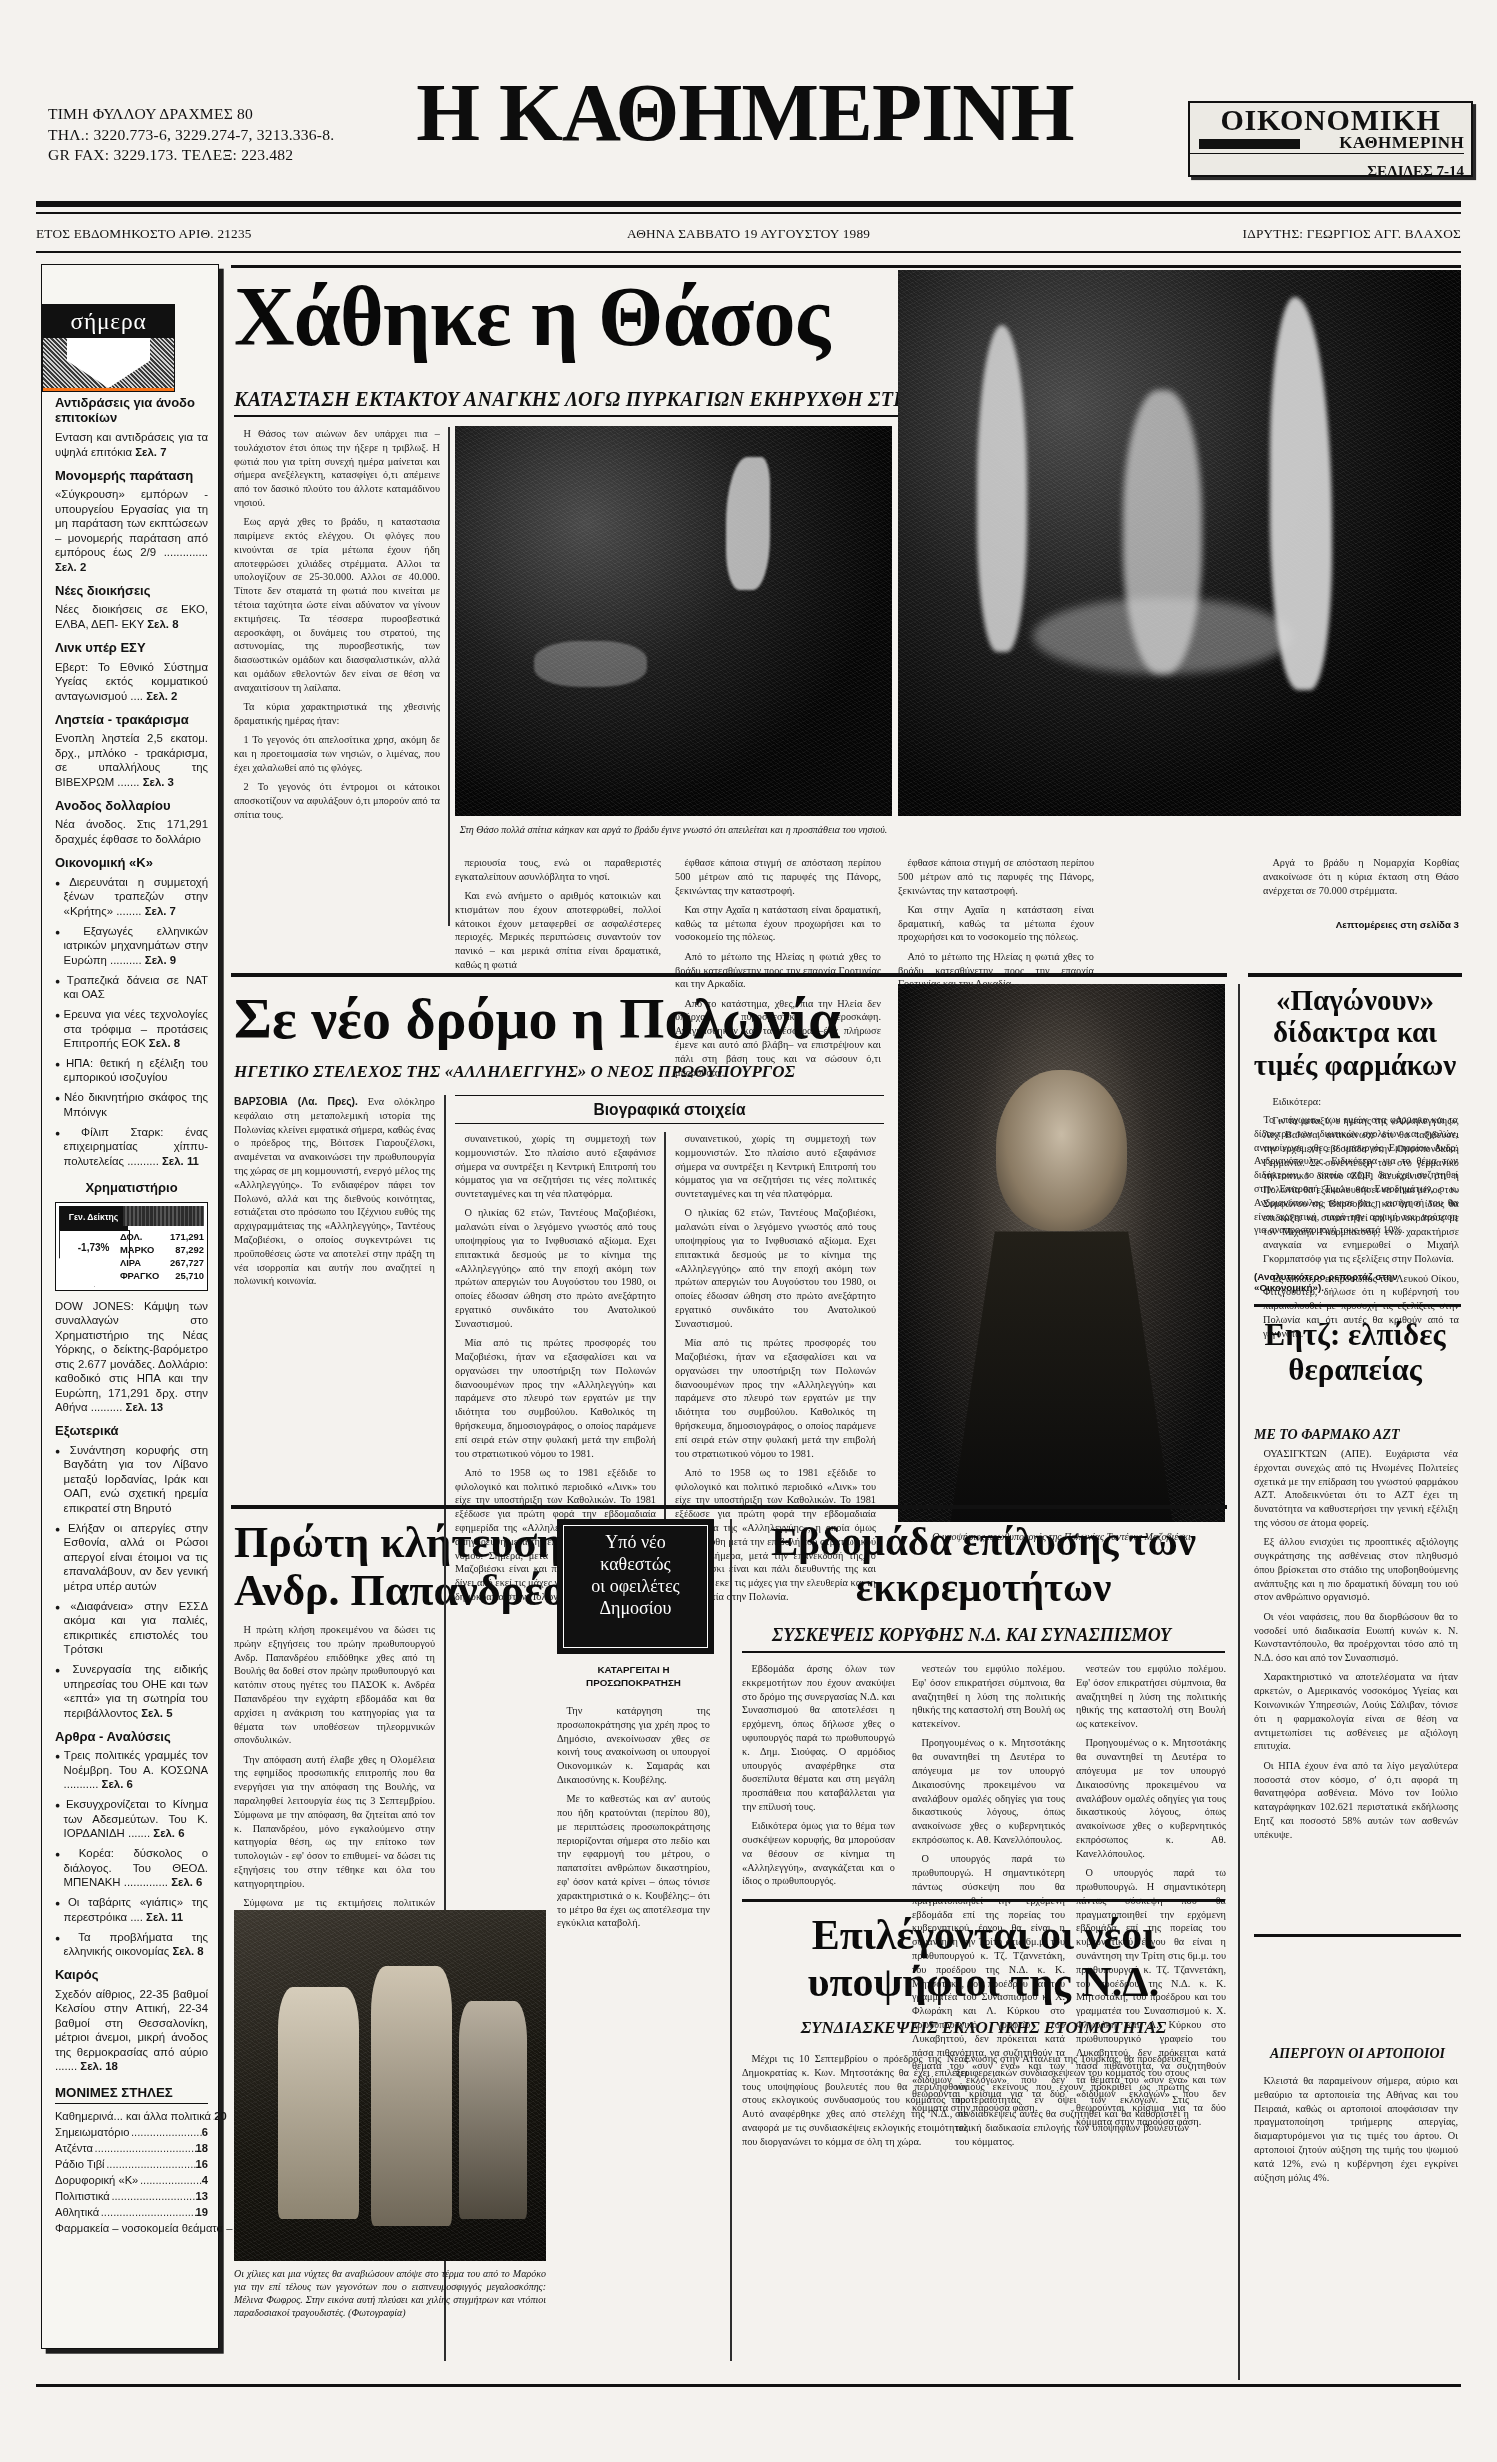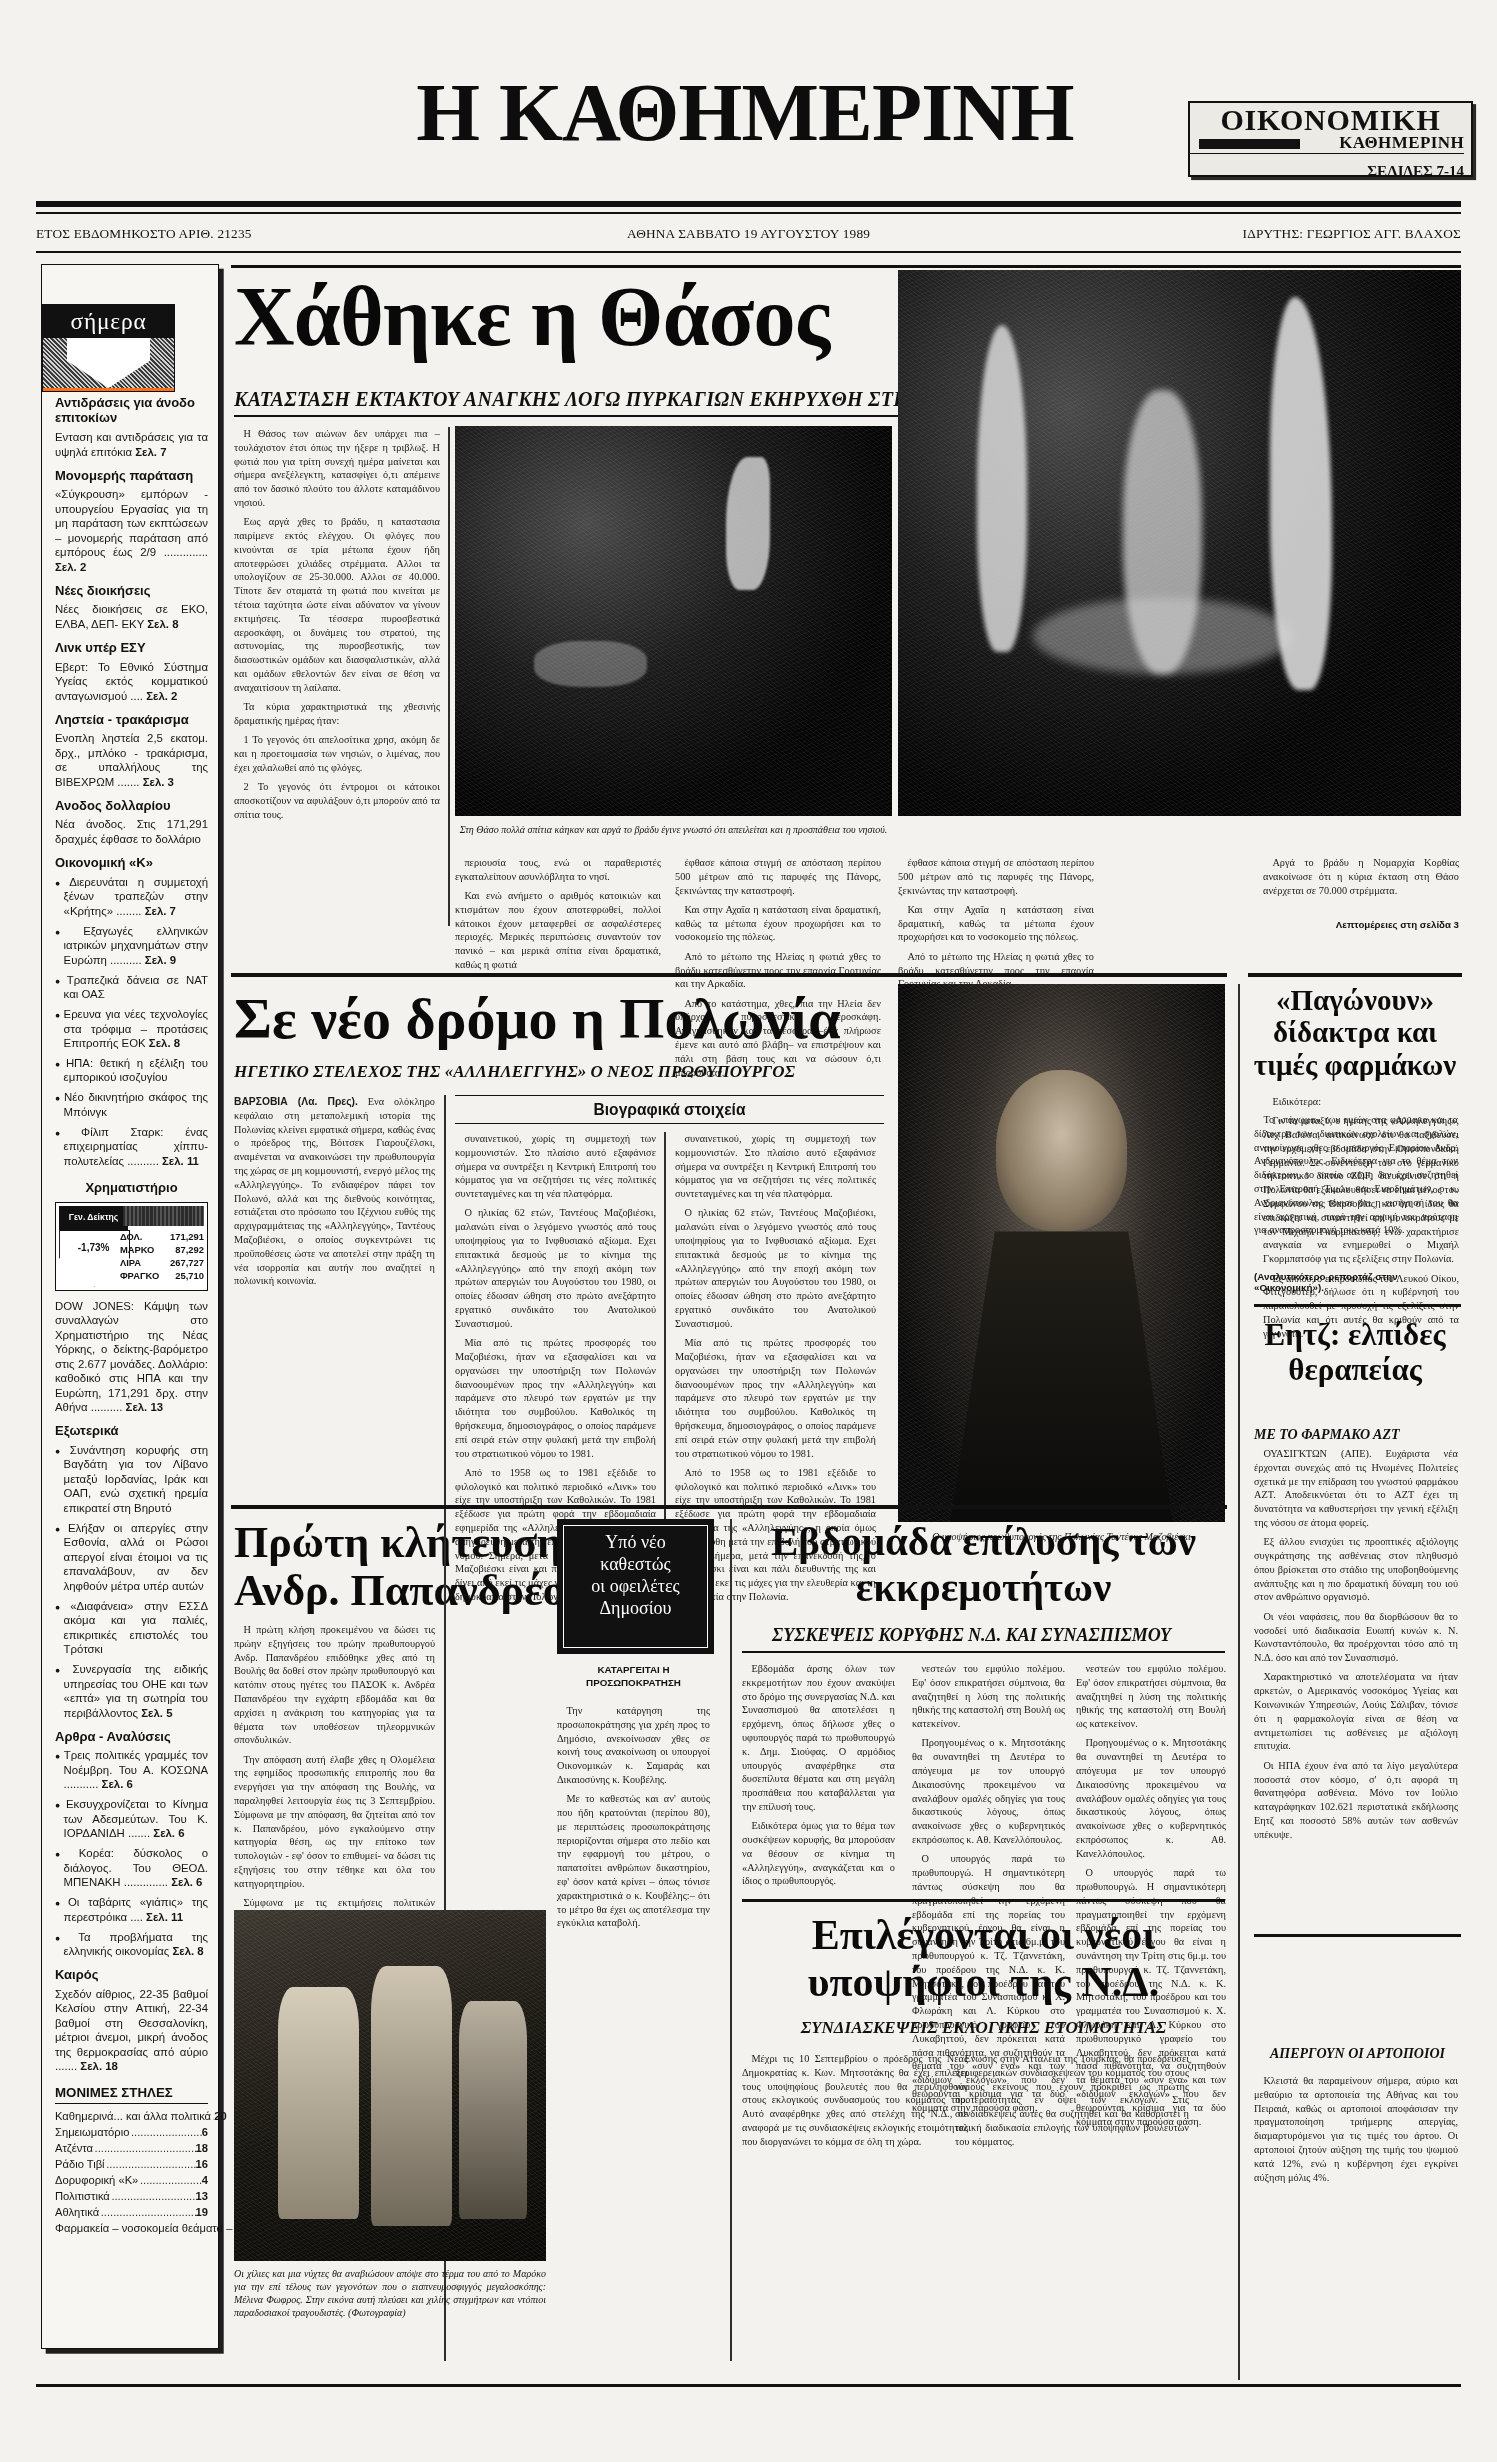--- a/index.html
+++ b/index.html
@@ -108,20 +108,23 @@
   .bio-box{position:absolute;border-top:1.6px solid #111;border-bottom:1.6px solid #111;}
   .bio-t{font-family:"Liberation Sans",sans-serif;font-weight:700;font-size:15.6px;color:#111;
     text-align:center;padding:4.7px 0;}
 </style>
 </head>
 <body>
 
 <div class="page">
 
   <div class="masthead">
+    <div class="mh-contact" style="white-space:pre-line;">ΤΙΜΗ ΦΥΛΛΟΥ ΔΡΑΧΜΕΣ 80
+ΤΗΛ.: 3220.773-6, 3229.274-7, 3213.336-8.
+GR FAX:  3229.173. ΤΕΛΕΞ:  223.482</div>
     <div class="mh-title">Η ΚΑΘΗΜΕΡΙΝΗ</div>
 
     <div class="oik-box">
       <div class="oik-1">ΟΙΚΟΝΟΜΙΚΗ</div>
       <div class="oik-rule"></div>
       <div class="oik-2">ΚΑΘΗΜΕΡΙΝΗ</div>
       <div class="oik-3">ΣΕΛΙΔΕΣ 7-14</div>
     </div>
   </div>
 
@@ -199,21 +202,21 @@
         </div>
     </div>
     <div class="sb-p">
       <span>DOW JONES: Κάμψη των συναλλαγών στο Χρηματιστήριο της Νέας Υόρκης, ο δείκτης-βαρόμετρο στις 2.677 μονάδες. Δολλάριο: καθοδικό στις ΗΠΑ και την Ευρώπη, 171,291 δρχ. στην Αθήνα ..........</span>
       <b>Σελ. 13</b>
     </div>
 
     <div class="sb-h">Εξωτερικά</div>
     <div id="sb-foreign">
         <div class="sb-li">Συνάντηση κορυφής στη Βαγδάτη για τον Λίβανο μεταξύ Ιορδανίας, Ιράκ και ΟΑΠ, ενώ σχετική ηρεμία επικρατεί στη Βηρυτό</div>
-        <div class="sb-li">Ελήξαν οι απεργίες στην Εσθονία, αλλά οι Ρώσοι απεργοί είναι έτοιμοι να τις επαναλάβουν, αν δεν ληφθούν μέτρα υπέρ αυτών</div>
+        <div class="sb-li">Ελήξαν οι απεργίες στην Εσθονία, αλλά οι Ρώσοι απεργοί είναι έτοιμοι να τις επαναλάβουν, αν δεν γενική μέτρα υπέρ αυτών</div>
         <div class="sb-li">«Διαφάνεια» στην ΕΣΣΔ ακόμα και για παλιές, επικριτικές επιστολές του Τρότσκι</div>
         <div class="sb-li">Συνεργασία της ειδικής υπηρεσίας του ΟΗΕ και των «επτά» για τη σωτηρία του περιβάλλοντος  <b>Σελ. 5</b></div>
       </div>
 
     <div class="sb-h">Αρθρα - Αναλύσεις</div>
     <div id="sb-articles">
         <div class="sb-li">Τρεις πολιτικές γραμμές τον Νοέμβρη. Του Α. ΚΟΣΩΝΑ ........... <b>Σελ. 6</b></div>
         <div class="sb-li">Εκσυγχρονίζεται το Κίνημα των Αδεσμεύτων. Του Κ. ΙΟΡΔΑΝΙΔΗ ....... <b>Σελ. 6</b></div>
         <div class="sb-li">Κορέα: δύσκολος ο διάλογος. Του ΘΕΟΔ. ΜΠΕΝΑΚΗ .............. <b>Σελ. 6</b></div>
         <div class="sb-li">Οι ταβάριτς «γιάπις» της περεστρόικα .... <b>Σελ. 11</b></div>

